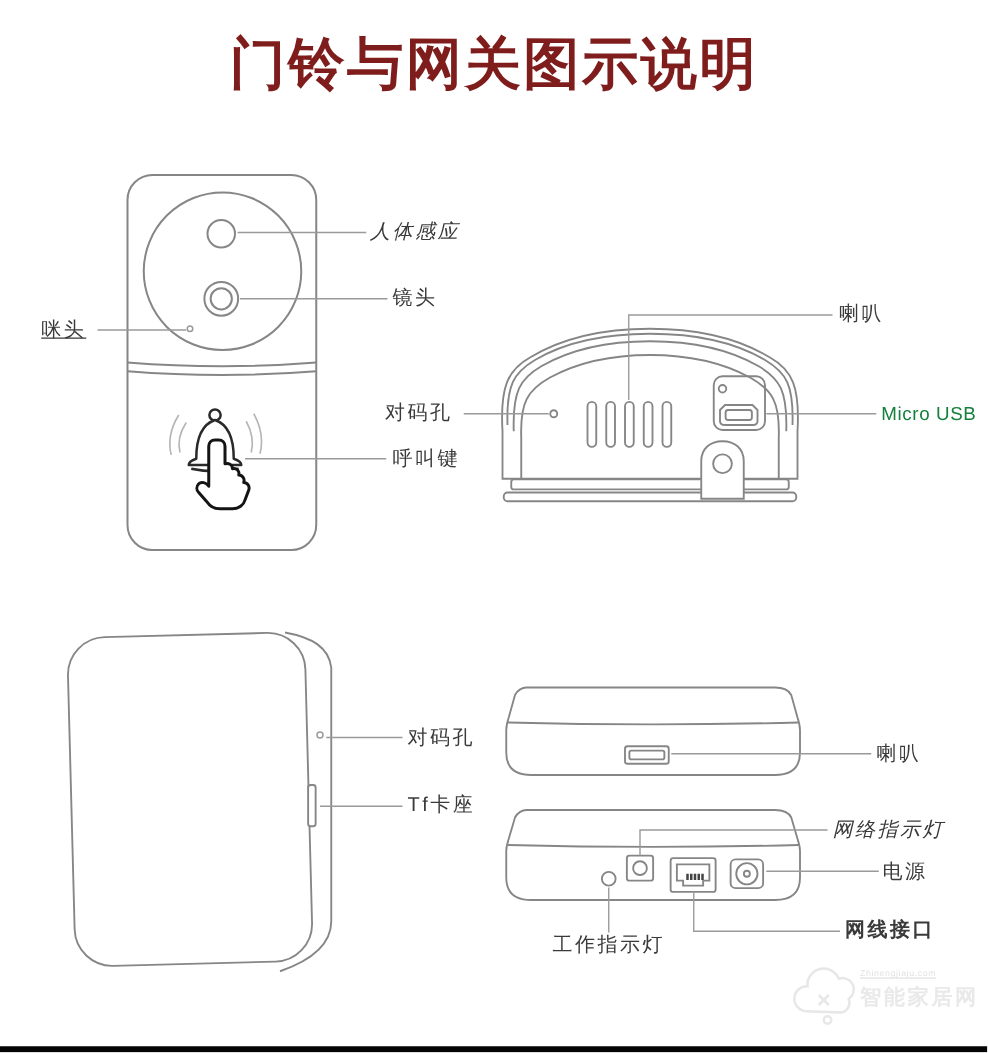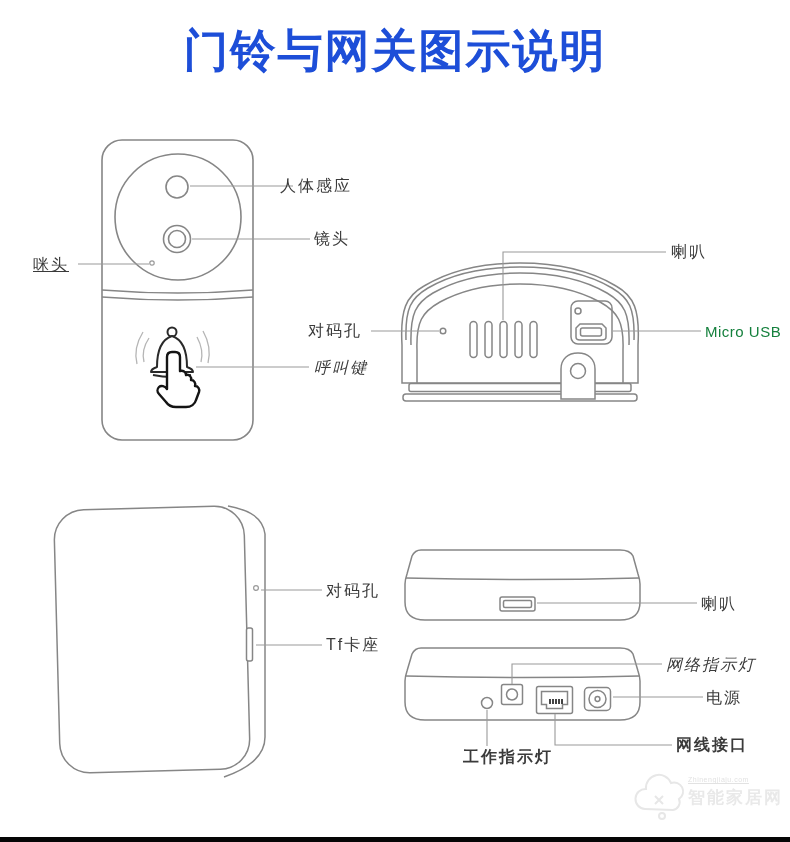--- a/index.html
+++ b/index.html
@@ -3,41 +3,41 @@
 <meta charset="utf-8">
 <style>
   html,body{margin:0;padding:0;background:#fff;}
   #stage{
     position:relative;width:790px;height:842px;background:#ffffff;overflow:hidden;
     font-family:"Liberation Sans","DejaVu Sans",sans-serif;
   }
   #art{position:absolute;left:0;top:0;}
   .title{
     position:absolute;top:26px;left:0;width:790px;text-align:center;
-    font-size:45px;font-weight:900;color:#1d4ed8;letter-spacing:2px;line-height:1.1;
+    font-size:45px;font-weight:900;color:#7f1d1d;letter-spacing:2px;line-height:1.1;
   }
   .lbl{
     position:absolute;font-size:16px;color:#3a3a3a;letter-spacing:2px;
     line-height:1;white-space:nowrap;
   }
   .lbl-latin{letter-spacing:.5px;font-size:15px;color:#15803d;}
-  .lbl-pir{left:280px;top:178px;}
+  .lbl-pir{left:296px;top:178px;font-style:italic;}
   .lbl-lens{left:314px;top:231px;}
   .lbl-mic{left:33px;top:257px;text-decoration:underline;}
-  .lbl-call{left:314px;top:360px;font-style:italic;}
+  .lbl-call{left:314px;top:360px;}
   .lbl-pair-db{left:308px;top:323px;}
   .lbl-spk-db{left:671px;top:244px;}
   .lbl-musb{left:705px;top:324px;}
   .lbl-pair-gw{left:326px;top:583px;}
   .lbl-tf{left:326px;top:637px;text-align:right;}
   .lbl-spk-gw{left:701px;top:596px;}
   .lbl-net{left:666px;top:657px;font-style:italic;}
   .lbl-power{left:706px;top:690px;}
   .lbl-eth{left:676px;top:737px;font-weight:bold;}
-  .lbl-work{left:463px;top:749px;font-weight:bold;}
+  .lbl-work{left:442px;top:749px;}
   .wm-line1{
     position:absolute;left:688px;top:776px;font-size:7px;color:#e2e2e2;
     letter-spacing:.5px;text-decoration:underline;white-space:nowrap;
   }
   .wm-line2{
     position:absolute;left:688px;top:786px;font-size:17px;font-weight:700;
     color:#e9e9e9;letter-spacing:2px;white-space:nowrap;
   }
   .bottom-bar{position:absolute;left:0;bottom:0;width:790px;height:5px;background:#050505;}
 </style>

